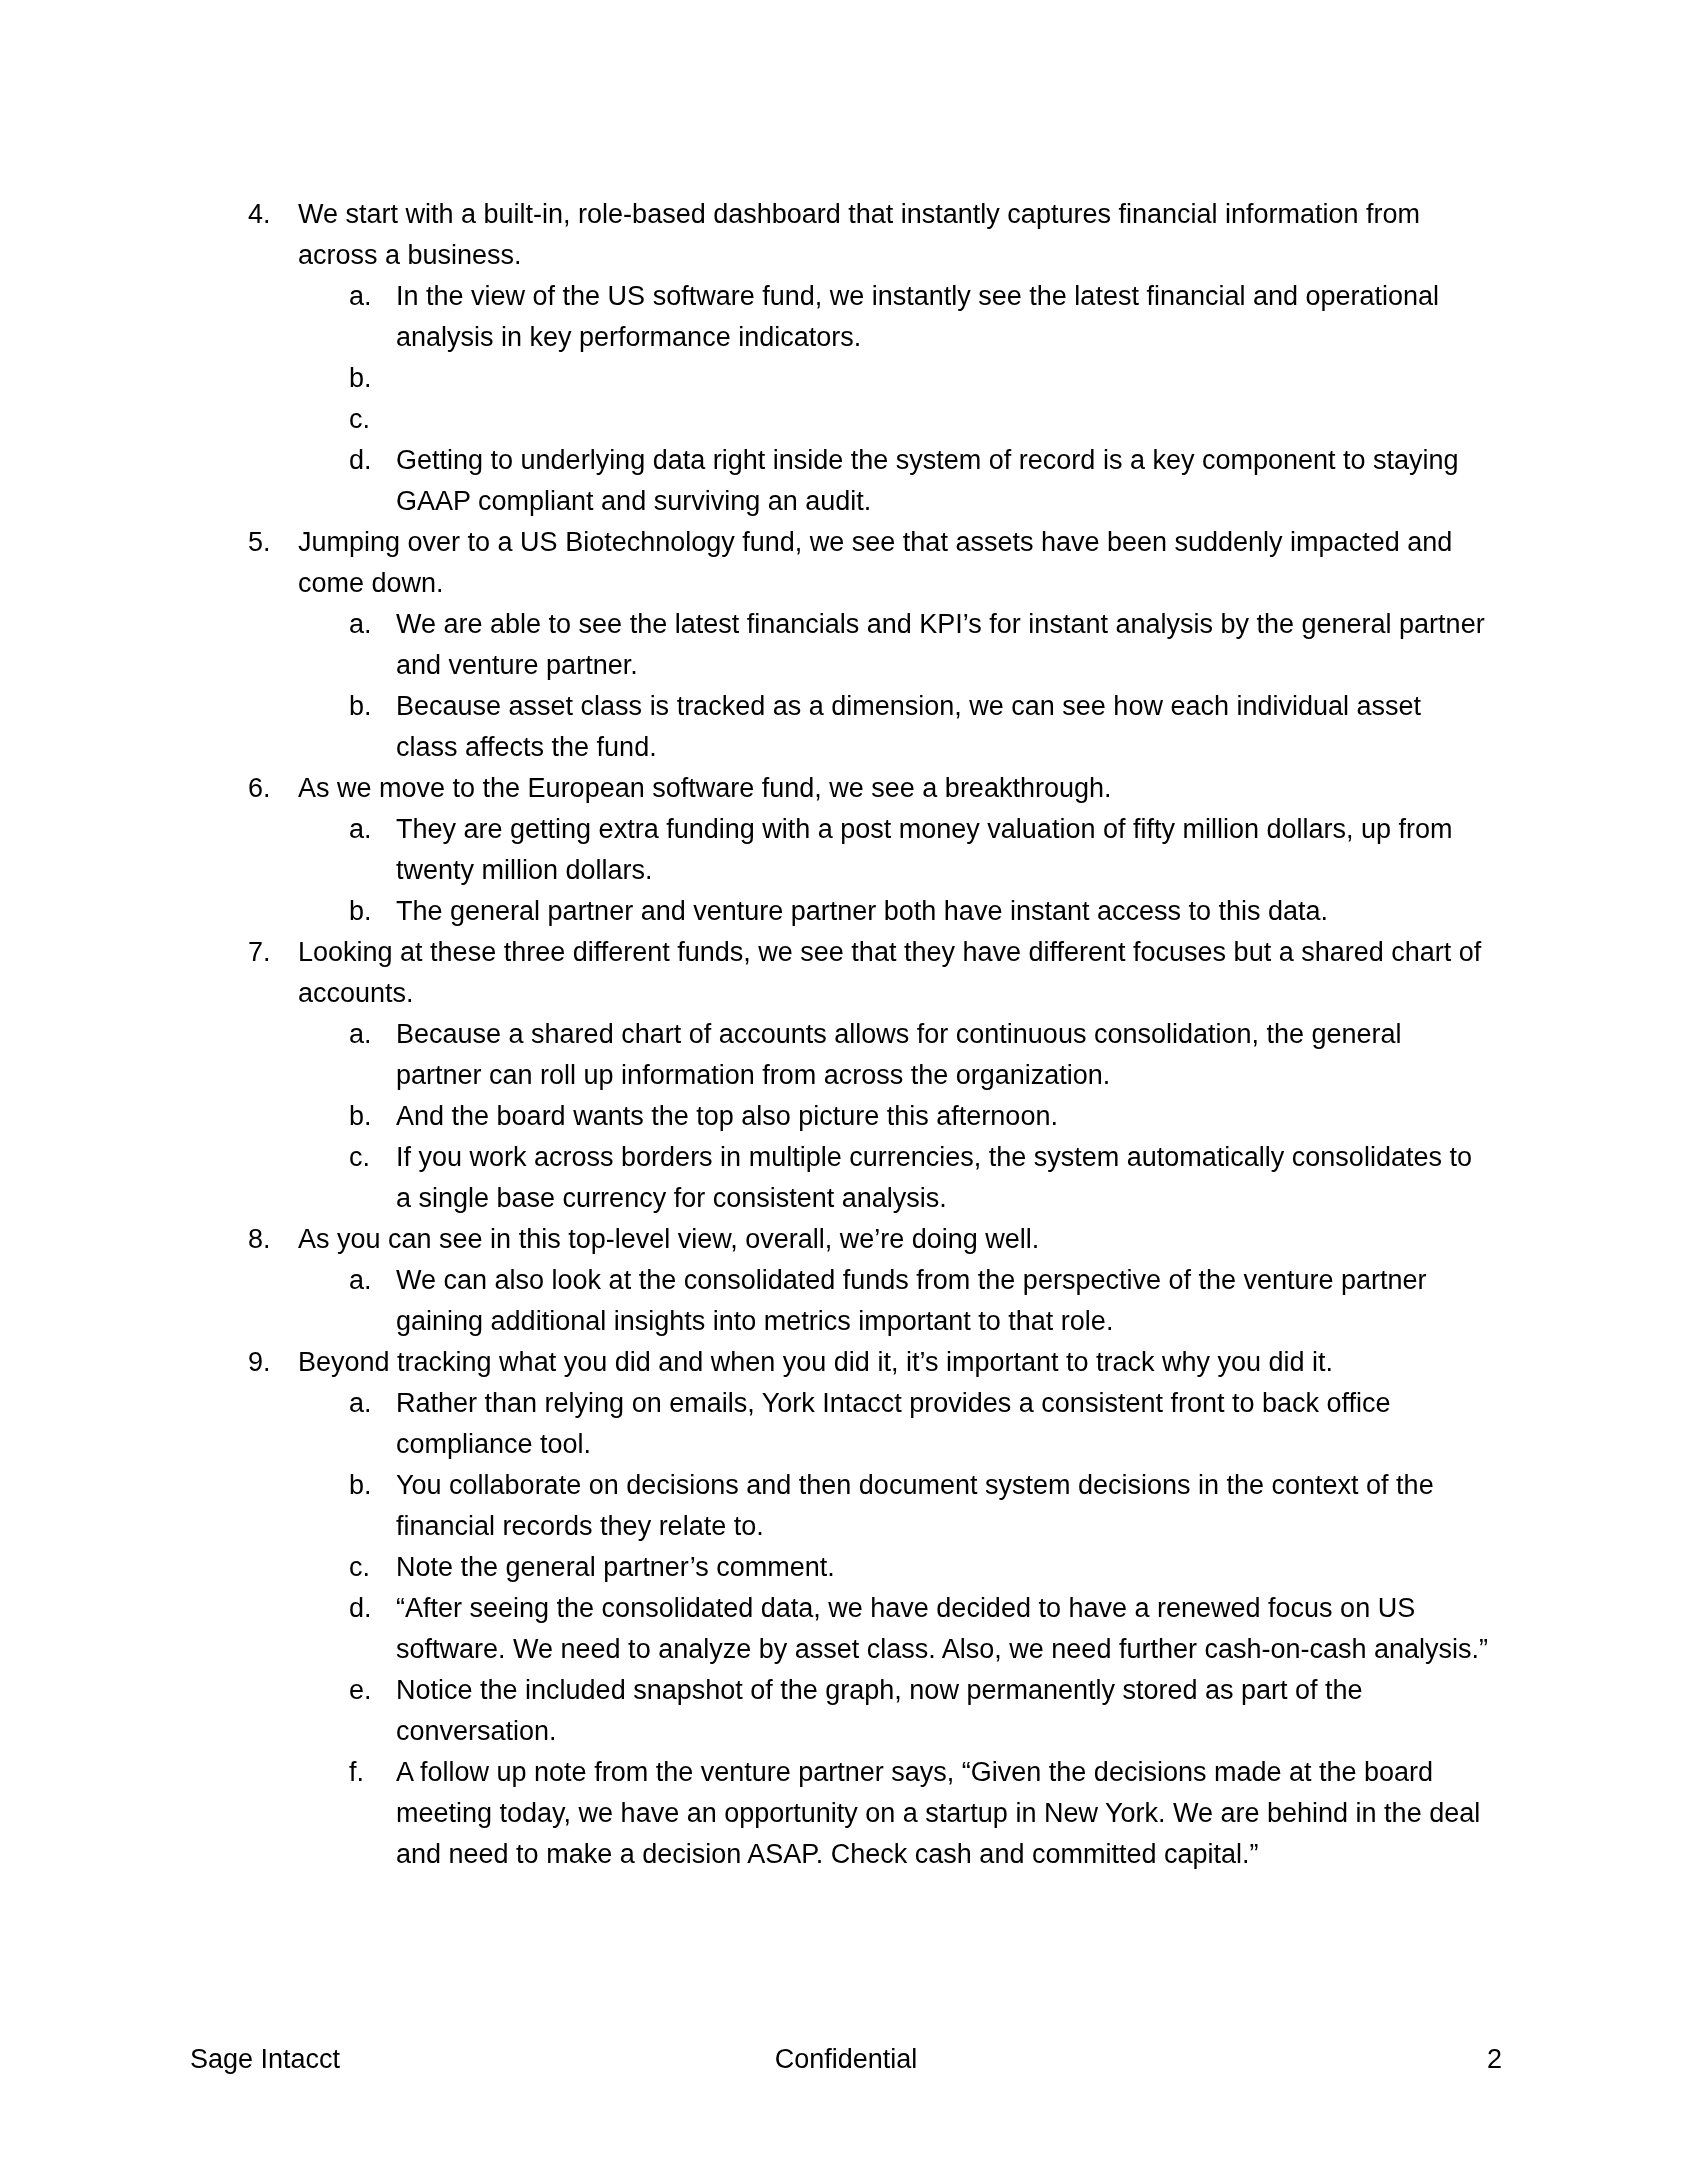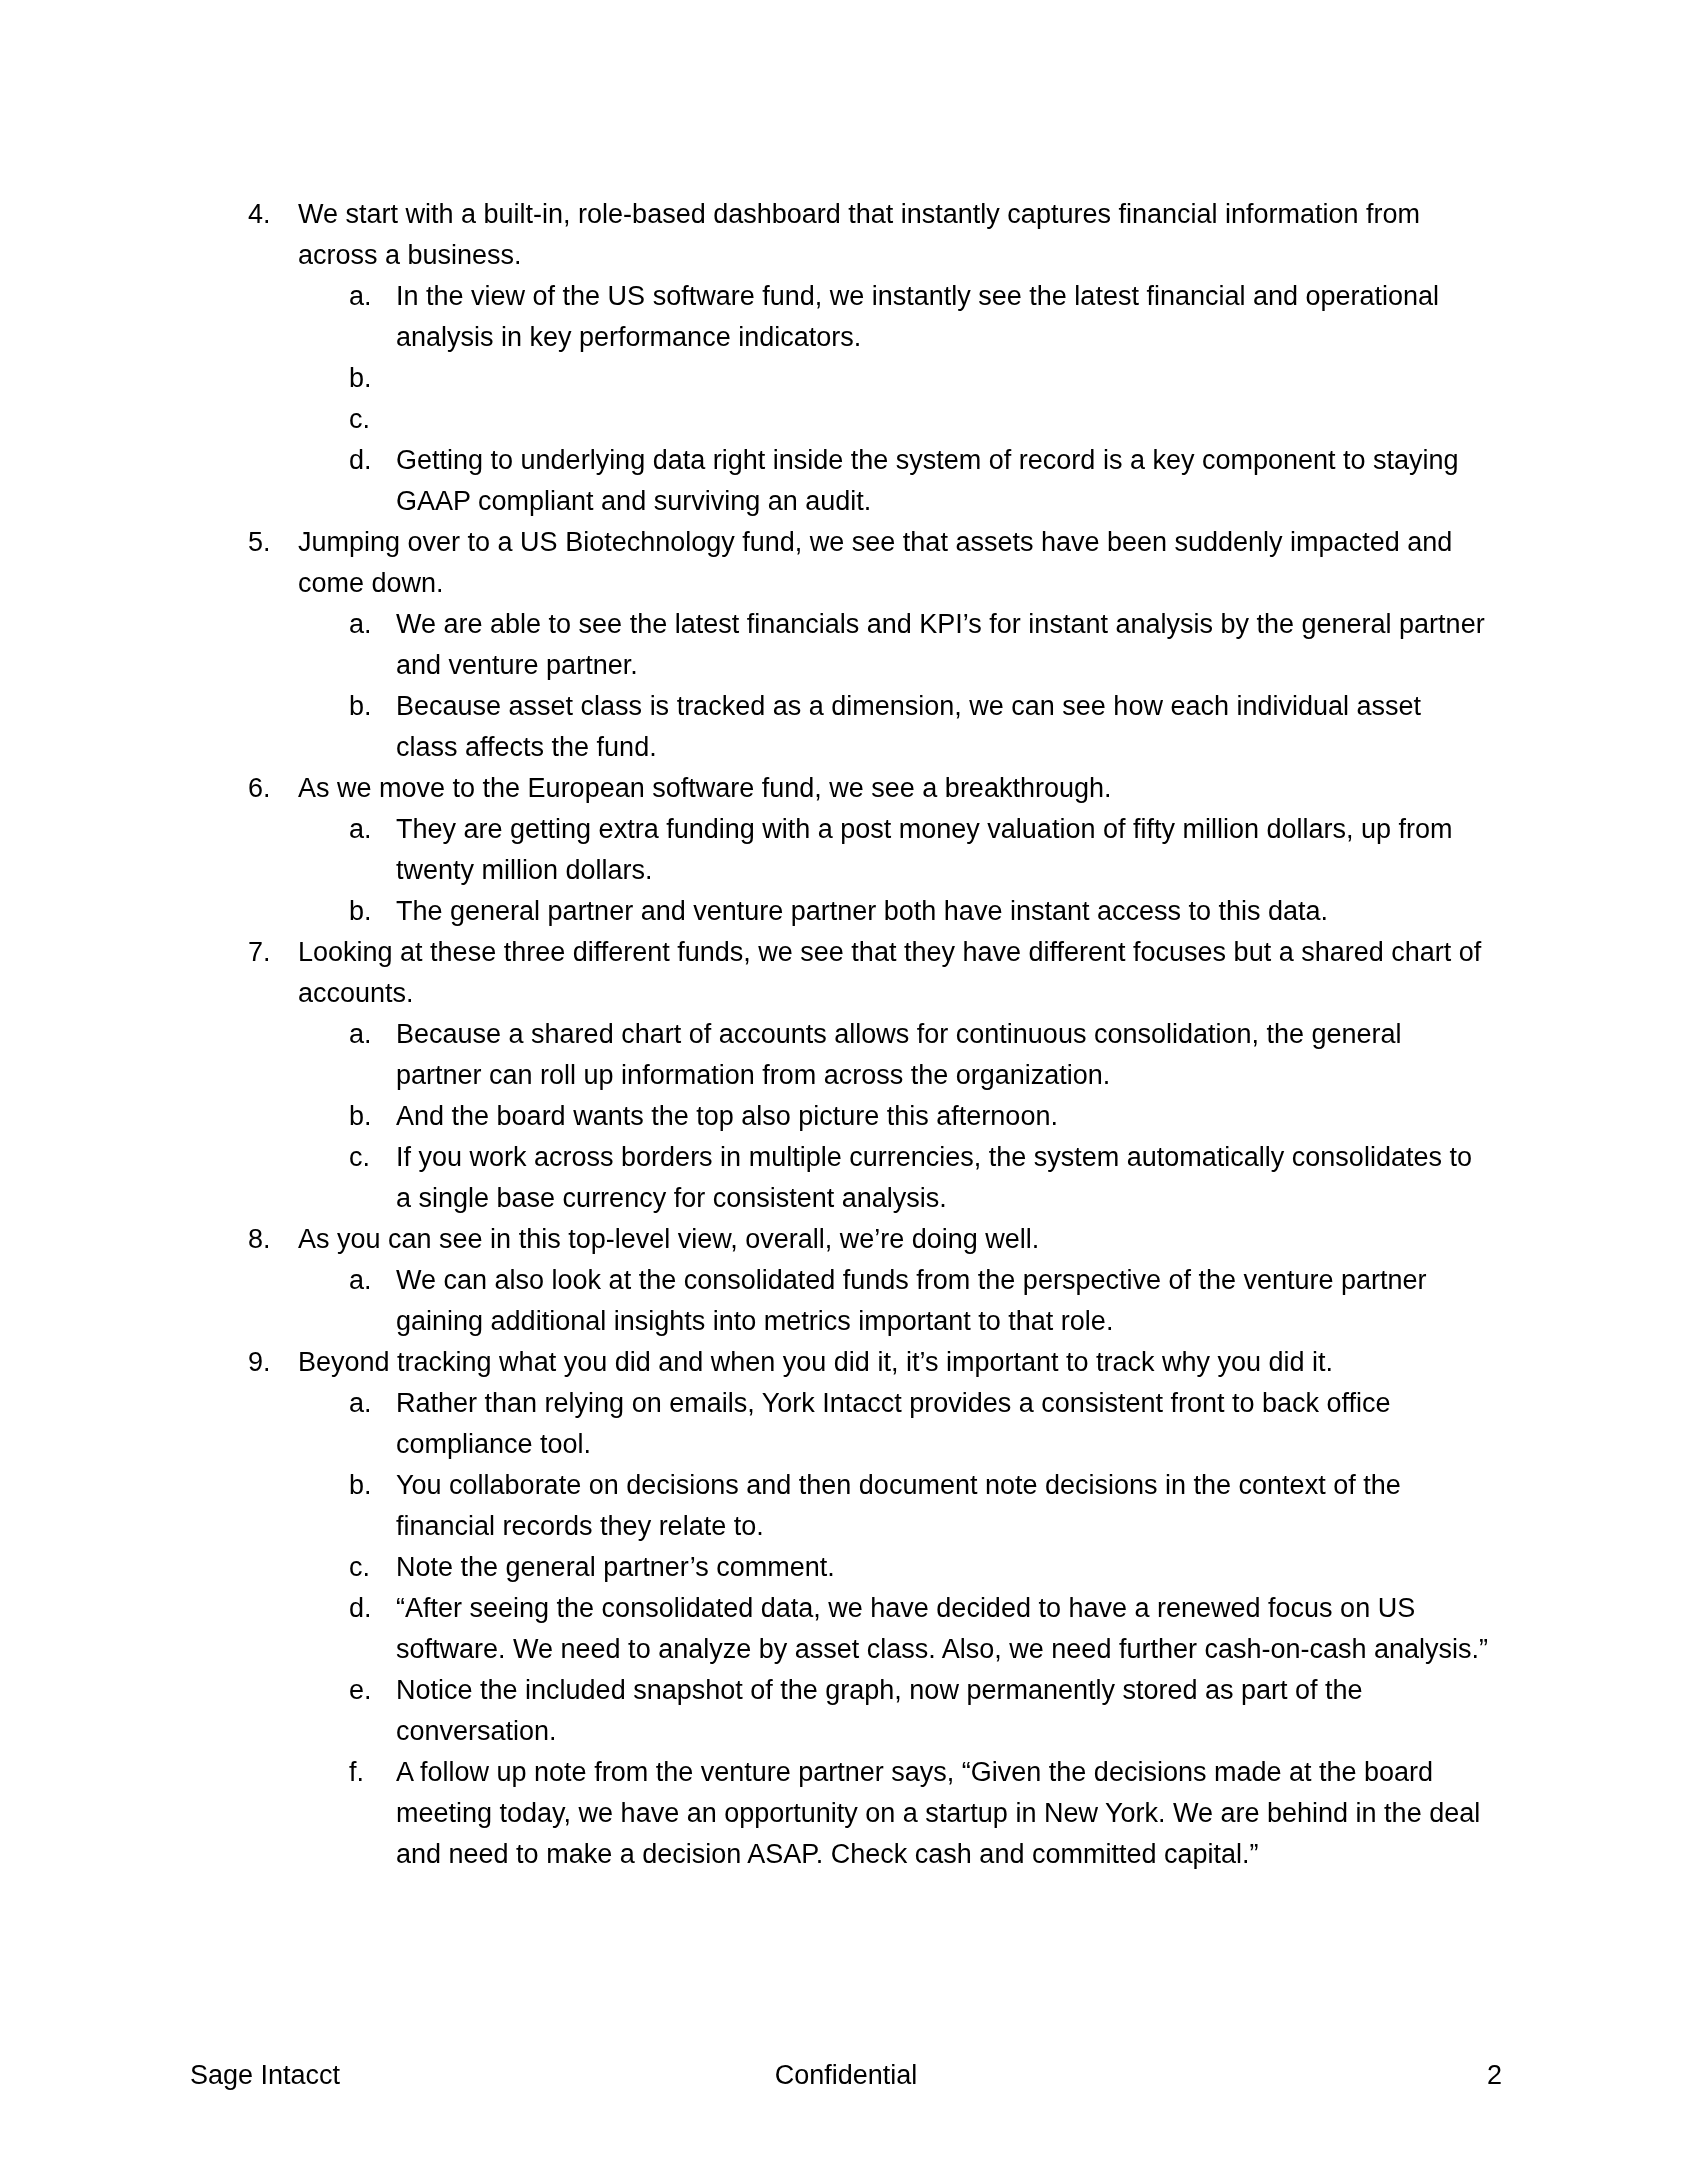--- a/index.html
+++ b/index.html
@@ -52,21 +52,21 @@
   }
   .footer {
     position: absolute;
     top: 2039px;
     left: 190px;
     width: 1312px;
     display: flex;
     align-items: baseline;
   }
   .footer .f-left  { flex: 1; text-align: left; }
-  .footer .f-center{ flex: 1; text-align: center; margin-top: 16px; }
+  .footer .f-center{ flex: 1; text-align: center; }
   .footer .f-right { flex: 1; text-align: right; }
 </style>
 </head>
 <body>
 
 <div class="page">
 
   <div class="doc-body" id="doc-body">
       <div class="item">
         <span class="marker">4.</span>
@@ -137,21 +137,21 @@
       <div class="item">
         <span class="marker">9.</span>
         <div class="itext">Beyond tracking what you did and when you did it, it’s important to track why you did it.</div>
       </div>
       <div class="sub">
         <span class="smarker">a.</span>
         <div class="stext">Rather than relying on emails, York Intacct provides a consistent front to back office compliance tool.</div>
       </div>
       <div class="sub">
         <span class="smarker">b.</span>
-        <div class="stext">You collaborate on decisions and then document note decisions in the context of the financial records they relate to.</div>
+        <div class="stext">You collaborate on decisions and then document system decisions in the context of the financial records they relate to.</div>
       </div>
       <div class="sub">
         <span class="smarker">c.</span>
         <div class="stext">Note the general partner’s comment.</div>
       </div>
       <div class="sub">
         <span class="smarker">d.</span>
         <div class="stext">“After seeing the consolidated data, we have decided to have a renewed focus on US software. We need to analyze by asset class. Also, we need further cash-on-cash analysis.”</div>
       </div>
       <div class="sub">

